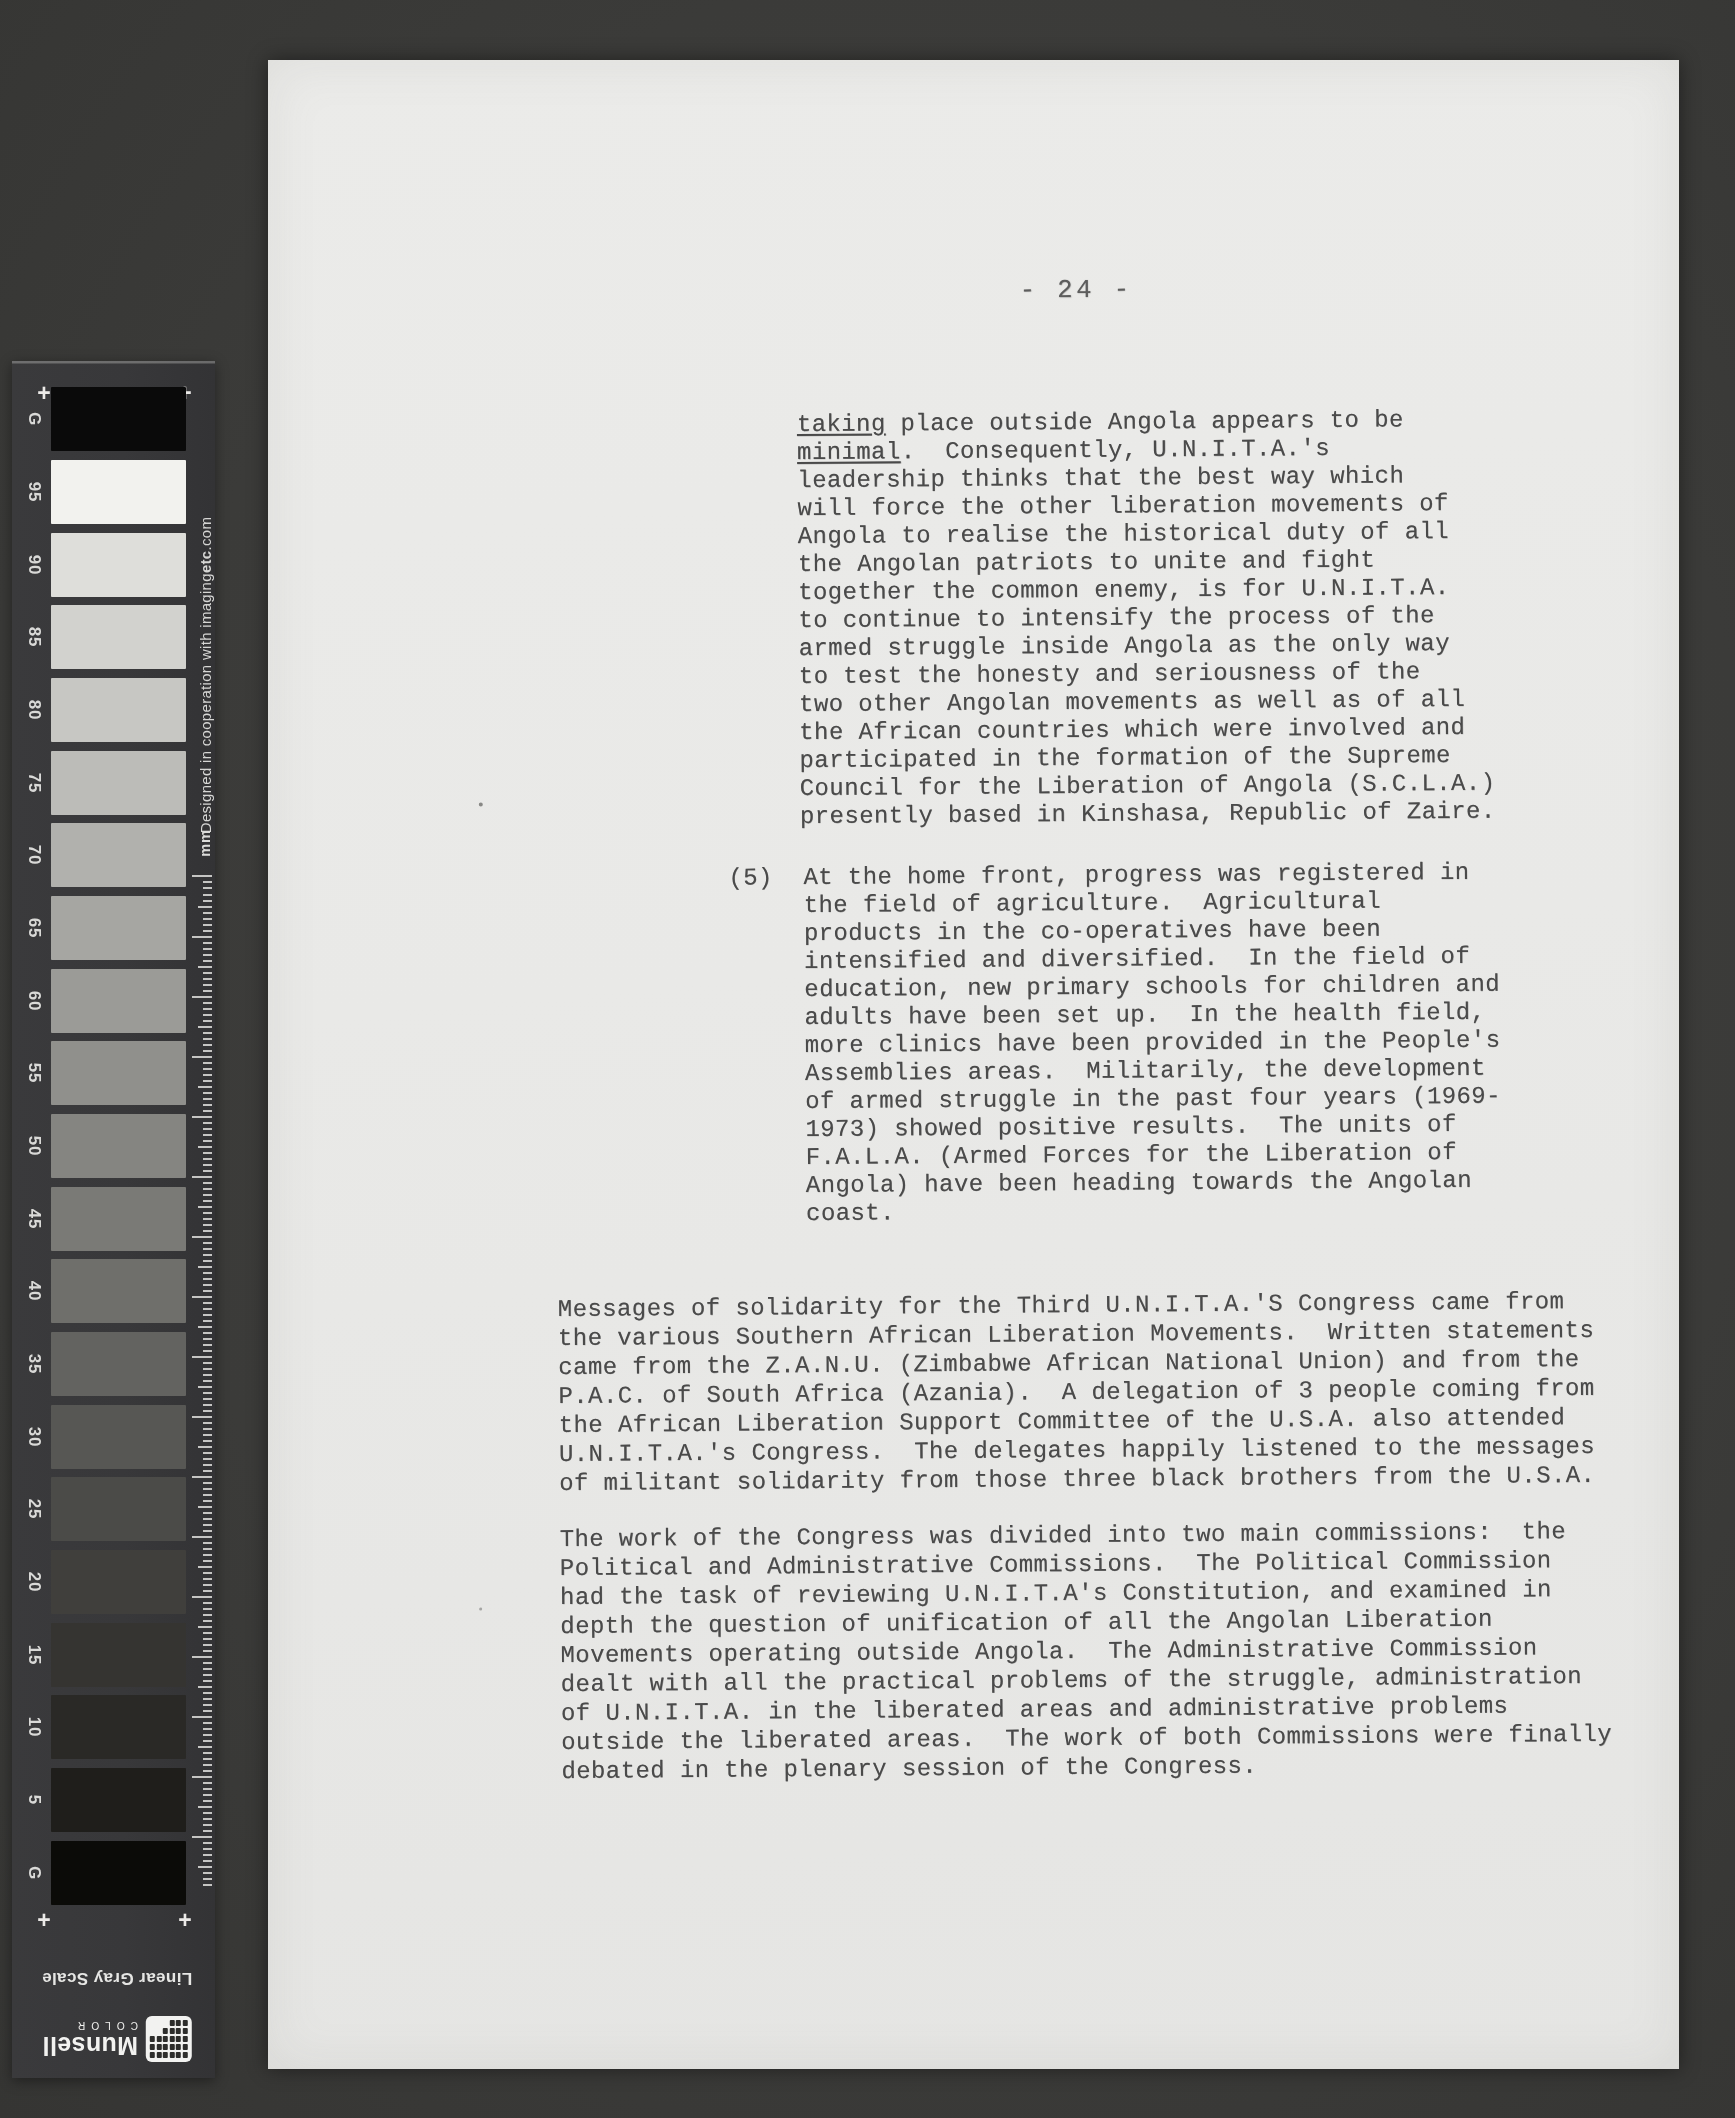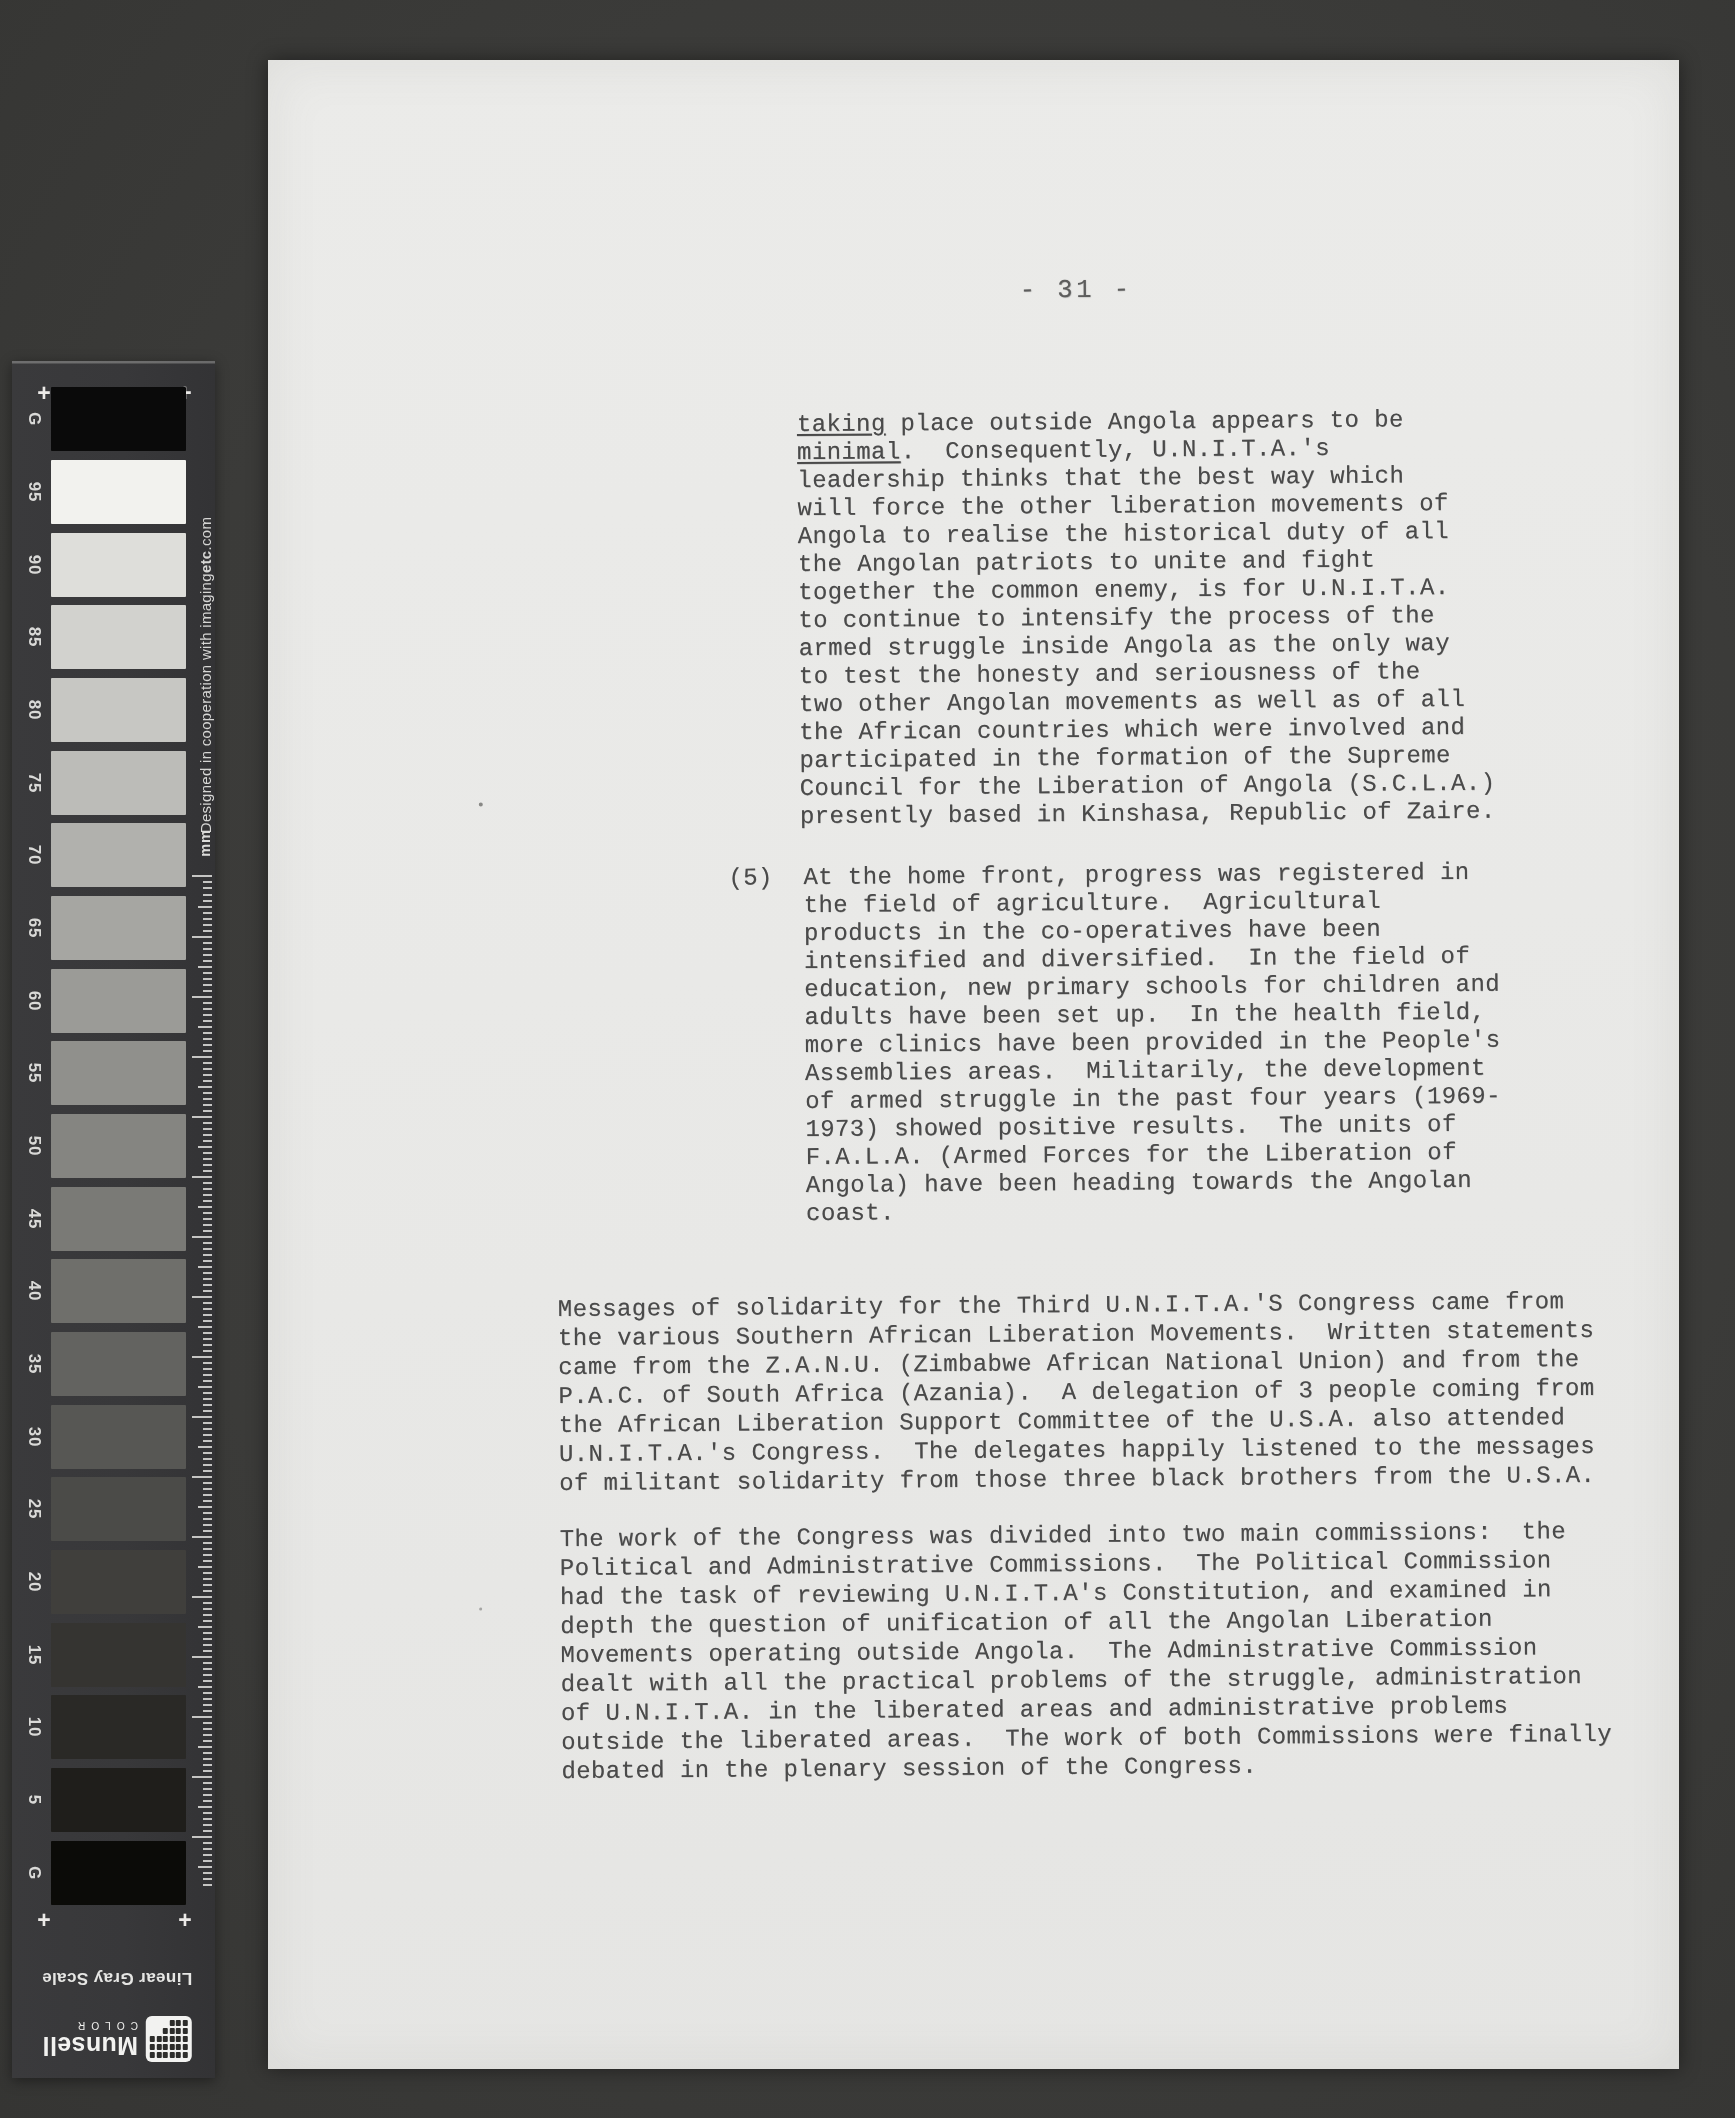--- a/index.html
+++ b/index.html
@@ -58,21 +58,21 @@
   #brand{color:#f2f2f0;font-size:25px;font-weight:bold;letter-spacing:0.4px;}
   #brand-sub{color:#f2f2f0;font-size:10.2px;letter-spacing:6px;margin-top:3.4px;}
 </style>
 </head>
 <body>
 
 <div id="photo">
 
   <div id="paper">
     <div id="typelayer">
-      <div id="pagenum">- 31 -</div>
+      <div id="pagenum">- 24 -</div>
       <div id="blocks-root">
           <div class="tblock block-0"><div class="tline"><u>taking</u> place outside Angola appears to be</div><div class="tline"><u>minimal</u>.  Consequently, U.N.I.T.A.'s</div><div class="tline">leadership thinks that the best way which</div><div class="tline">will force the other liberation movements of</div><div class="tline">Angola to realise the historical duty of all</div><div class="tline">the Angolan patriots to unite and fight</div><div class="tline">together the common enemy, is for U.N.I.T.A.</div><div class="tline">to continue to intensify the process of the</div><div class="tline">armed struggle inside Angola as the only way</div><div class="tline">to test the honesty and seriousness of the</div><div class="tline">two other Angolan movements as well as of all</div><div class="tline">the African countries which were involved and</div><div class="tline">participated in the formation of the Supreme</div><div class="tline">Council for the Liberation of Angola (S.C.L.A.)</div><div class="tline">presently based in Kinshasa, Republic of Zaire.</div></div>
           <div class="tblock block-1"><span class="marker">(5)</span><div class="tline">At the home front, progress was registered in</div><div class="tline">the field of agriculture.  Agricultural</div><div class="tline">products in the co-operatives have been</div><div class="tline">intensified and diversified.  In the field of</div><div class="tline">education, new primary schools for children and</div><div class="tline">adults have been set up.  In the health field,</div><div class="tline">more clinics have been provided in the People's</div><div class="tline">Assemblies areas.  Militarily, the development</div><div class="tline">of armed struggle in the past four years (1969-</div><div class="tline">1973) showed positive results.  The units of</div><div class="tline">F.A.L.A. (Armed Forces for the Liberation of</div><div class="tline">Angola) have been heading towards the Angolan</div><div class="tline">coast.</div></div>
           <div class="tblock block-2"><div class="tline">Messages of solidarity for the Third U.N.I.T.A.'S Congress came from</div><div class="tline">the various Southern African Liberation Movements.  Written statements</div><div class="tline">came from the Z.A.N.U. (Zimbabwe African National Union) and from the</div><div class="tline">P.A.C. of South Africa (Azania).  A delegation of 3 people coming from</div><div class="tline">the African Liberation Support Committee of the U.S.A. also attended</div><div class="tline">U.N.I.T.A.'s Congress.  The delegates happily listened to the messages</div><div class="tline">of militant solidarity from those three black brothers from the U.S.A.</div></div>
           <div class="tblock block-3"><div class="tline">The work of the Congress was divided into two main commissions:  the</div><div class="tline">Political and Administrative Commissions.  The Political Commission</div><div class="tline">had the task of reviewing U.N.I.T.A's Constitution, and examined in</div><div class="tline">depth the question of unification of all the Angolan Liberation</div><div class="tline">Movements operating outside Angola.  The Administrative Commission</div><div class="tline">dealt with all the practical problems of the struggle, administration</div><div class="tline">of U.N.I.T.A. in the liberated areas and administrative problems</div><div class="tline">outside the liberated areas.  The work of both Commissions were finally</div><div class="tline">debated in the plenary session of the Congress.</div></div>
         </div>
       <div class="speck" style="left:213px;top:742px;width:4.3px;height:4.3px;opacity:.8;"></div>
       <div class="speck" style="left:207px;top:1547px;width:3.4px;height:3.4px;opacity:.55;"></div>
     </div>
   </div>

